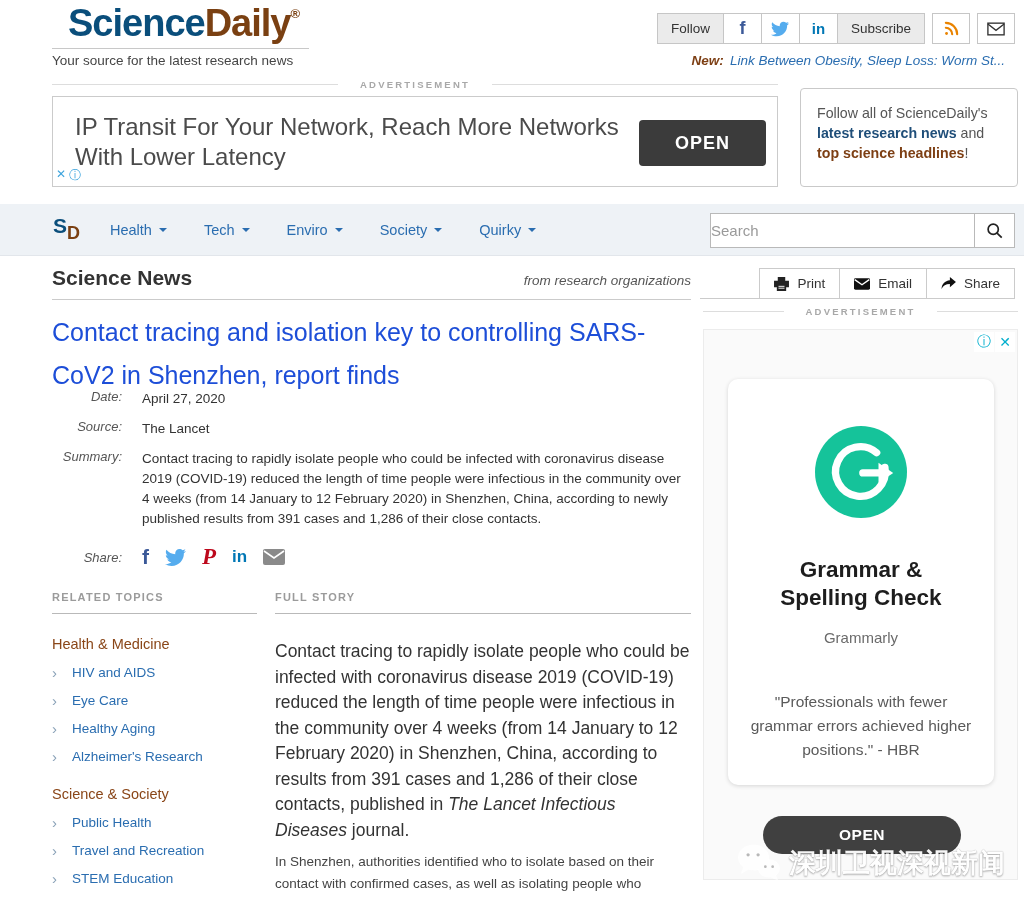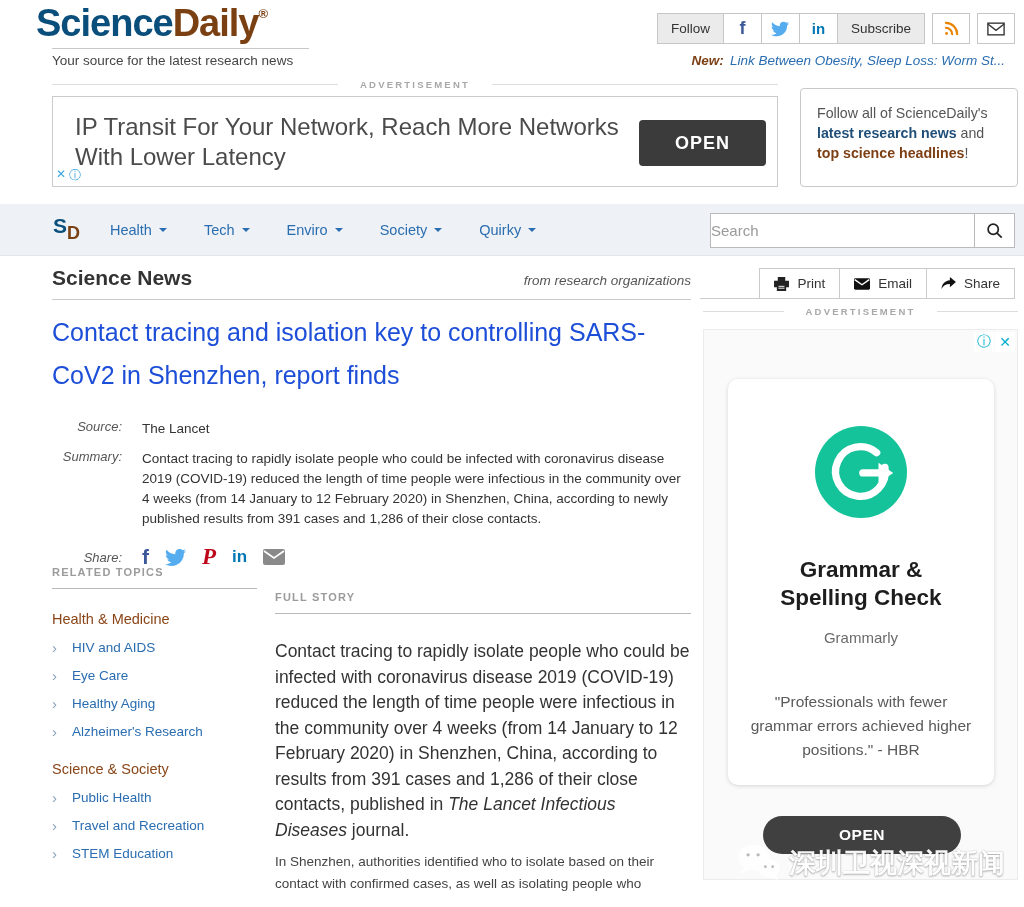--- a/index.html
+++ b/index.html
@@ -1,20 +1,20 @@
 <!DOCTYPE html>
 <html><head>
 <meta charset="utf-8">
 <style>
   * { margin:0; padding:0; box-sizing:border-box; }
   body { font-family:"Liberation Sans","DejaVu Sans",sans-serif; background:#fff; }
   .page { position:relative; width:1024px; height:907px; overflow:hidden; background:#fff; }
 
   
-  .logo { position:absolute; left:36px; top:2px; font-size:38px; font-weight:bold; letter-spacing:-1px; white-space:nowrap; }
+  .logo { position:absolute; left:68px; top:2px; font-size:38px; font-weight:bold; letter-spacing:-1px; white-space:nowrap; }
   .logo .sci { color:#0a4e7b; }
   .logo .dai { color:#7a4012; }
   .logo .reg { font-size:13px; color:#7a4012; vertical-align:18px; letter-spacing:0; }
   .logo-rule { position:absolute; left:52px; top:48px; width:257px; border-top:1px solid #c8c8c8; }
   .tagline { position:absolute; left:52px; top:53px; font-size:13.5px; color:#454545; }
 
   .social { position:absolute; right:9px; top:13px; display:flex; height:31px; }
   .seg { display:flex; border:1px solid #c6c6c6; }
   .seg > div { display:flex; align-items:center; justify-content:center; border-right:1px solid #c6c6c6; background:#fff; cursor:pointer; }
   .seg > div:last-child { border-right:none; }
@@ -67,21 +67,21 @@
   .meta-row { position:absolute; left:52px; width:639px; display:flex; }
   .meta-label { width:70px; text-align:right; font-style:italic; font-size:13px; color:#555; flex-shrink:0; }
   .meta-value { margin-left:20px; font-size:13.5px; color:#333; line-height:20px; flex:1; }
   .row-date { top:389px; } .row-source { top:419px; } .row-summary { top:449px; } .row-share { top:544px; align-items:center; }
   .share-icons { margin-left:20px; display:flex; align-items:center; gap:16px; }
   .share-icons > span { cursor:pointer; display:flex; align-items:center; }
   .sh-f { font-weight:bold; font-size:21px; color:#3b5998; }
   .sh-p { font-family:"Liberation Serif","DejaVu Serif",serif; font-weight:bold; font-style:italic; font-size:23px; color:#bd081c; }
   .sh-in { font-weight:bold; font-size:17px; color:#0077b5; }
 
-  .related { position:absolute; left:52px; top:566px; width:205px; }
+  .related { position:absolute; left:52px; top:591px; width:205px; }
   .mini-head { font-size:11px; font-weight:bold; color:#9b9b9b; letter-spacing:1.2px; padding-bottom:10px; border-bottom:1px solid #b9b9b9; }
   .group-title { margin-top:22px; font-size:14.5px; color:#8a4618; cursor:pointer; }
   .rel-item { margin-top:13px; display:flex; align-items:center; cursor:pointer; }
   .rel-item .chev { color:#8aa2b8; font-size:15px; width:12px; line-height:1; }
   .rel-item .txt { margin-left:8px; font-size:13.5px; color:#2a6db0; }
 
   .story { position:absolute; left:275px; top:591px; width:416px; }
   .lead { margin-top:25px; font-size:17.5px; line-height:25.5px; color:#333; }
   .lead .ital { font-style:italic; }
   .para2 { margin-top:8px; font-size:13.5px; line-height:22px; color:#444; }
@@ -198,20 +198,24 @@
     </div>
   </div>
 
   <div class="section-row">
     <div class="section-title">Science News</div>
     <div class="section-note">from research organizations</div>
   </div>
 
   <h1 class="article-title">Contact tracing and isolation key to controlling SARS-CoV2 in Shenzhen, report finds</h1>
 
+  <div class="meta-row row-date">
+    <div class="meta-label">Date:</div>
+    <div class="meta-value">April 27, 2020</div>
+  </div>
   <div class="meta-row row-source">
     <div class="meta-label">Source:</div>
     <div class="meta-value">The Lancet</div>
   </div>
   <div class="meta-row row-summary">
     <div class="meta-label">Summary:</div>
     <div class="meta-value">Contact tracing to rapidly isolate people who could be infected with coronavirus disease 2019 (COVID-19) reduced the length of time people were infectious in the community over 4 weeks (from 14 January to 12 February 2020) in Shenzhen, China, according to newly published results from 391 cases and 1,286 of their close contacts.</div>
   </div>
   <div class="meta-row row-share">
     <div class="meta-label">Share:</div>

